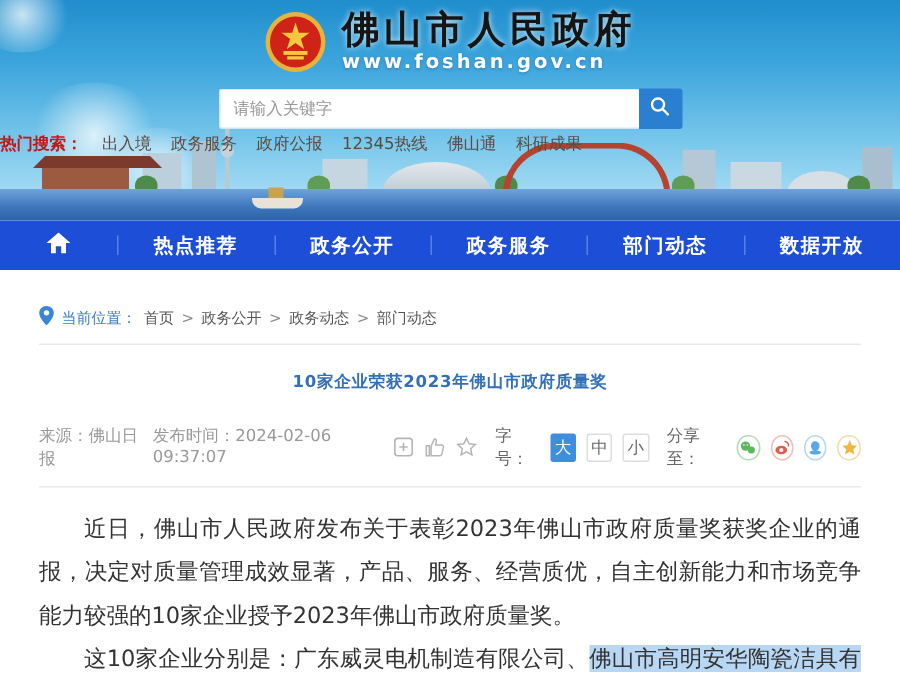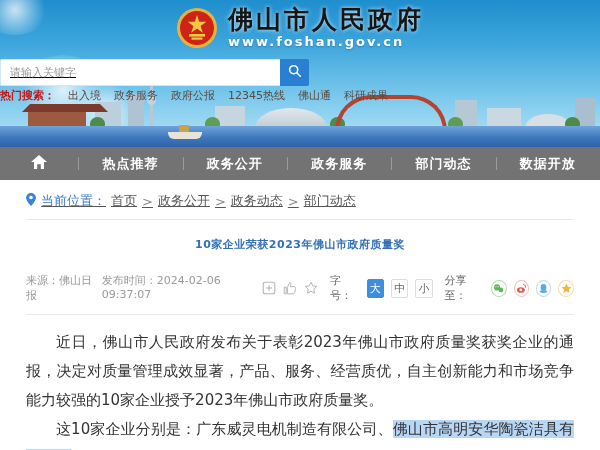--- a/index.html
+++ b/index.html
@@ -14,21 +14,21 @@
   .cloud.c1 { left:18px; top:55px; width:90px; height:70px; }
   .cloud.c2 { left:70px; top:85px; width:70px; height:55px; }
   .cloud.c3 { left:-20px; top:-15px; width:70px; height:50px; }
 
   .masthead { position:absolute; top:7px; left:0; right:0; display:flex; justify-content:center; align-items:center; gap:10px; z-index:6; }
   .emblem { width:42px; height:42px; flex:0 0 auto; }
   .site-text { text-align:left; }
   .site-title { font-size:25px; font-weight:bold; color:#151515; letter-spacing:3px; text-shadow:0 0 4px rgba(255,255,255,.8); line-height:1.05; }
   .site-url { font-size:13px; color:#ffffff; letter-spacing:2px; font-weight:bold; text-shadow:0 1px 2px rgba(40,90,140,.5); }
 
-  .search-row { position:absolute; top:59px; left:0; right:0; display:flex; justify-content:flex-start; z-index:6;text-decoration:underline; }
+  .search-row { position:absolute; top:59px; left:0; right:0; display:flex; justify-content:center; z-index:6; }
   .search-input { width:280px; height:27px; border:1px solid #d4e6f2; border-right:none; background:#fff;
     font-size:11px; padding:0 9px; color:#333; border-radius:2px 0 0 2px; outline:none; font-family:inherit; }
   .search-input::placeholder { color:#999; }
   .search-btn { width:29px; height:27px; background:#2b7fd0; border:none; border-radius:0 2px 2px 0; cursor:pointer;
     display:flex; align-items:center; justify-content:center; }
 
   .hot-row { position:absolute; top:88px; left:0; right:0; display:flex; gap:13px;
     font-size:11px; z-index:6; align-items:center; }
   .hot-label { color:#c41616; font-weight:bold; }
   .hot-link { color:#5a4b42; text-decoration:none; cursor:pointer; }
@@ -53,29 +53,29 @@
   .temple::before { content:""; position:absolute; left:-6px; top:-8px; width:70px; height:0;
     border-bottom:8px solid #7c3a2c; border-left:8px solid transparent; border-right:8px solid transparent; }
   .tower { position:absolute; left:150px; bottom:19px; width:3px; height:42px; background:#b9c9d4; }
   .tower::before { content:""; position:absolute; left:-3px; top:10px; width:9px; height:9px; border-radius:50%; background:#c4d2dc; }
   .tree { position:absolute; bottom:17px; width:15px; height:13px; border-radius:50% 50% 40% 40%; background:#4e8b4a; }
   .t1{left:90px} .t2{left:205px; background:#5f9c55} .t3{left:330px} .t4{left:448px; background:#5f9c55} .t5{left:565px}
   .boat { position:absolute; left:168px; bottom:8px; width:34px; height:7px; background:#e8e3d6; border-radius:0 0 6px 6px; }
   .boat::before { content:""; position:absolute; left:11px; top:-7px; width:10px; height:7px; background:#c8a24c; }
 
   
-  .nav { position:relative; z-index:7; height:33px; background:#737373; display:flex; align-items:stretch; }
+  .nav { position:relative; z-index:7; height:33px; background:#1d4ed8; display:flex; align-items:stretch; }
   .nav-item { flex:1; display:flex; align-items:center; justify-content:center; color:#fff; font-size:13px;
     font-weight:bold; cursor:pointer; position:relative; letter-spacing:1px; }
   .nav-home { flex:.75; }
   .nav-item + .nav-item::before { content:""; position:absolute; left:0; top:10px; bottom:10px; width:1px; background:rgba(255,255,255,.28); }
 
   
-  .breadcrumb { margin:0 26px; padding:12px 0 9px; font-size:13px; color:#555;
-    border-bottom:1px solid #e9e9e9; display:flex; align-items:center; gap:5px;text-decoration:underline; }
+  .breadcrumb { margin:12px 26px; padding:12px 0 9px; font-size:10px; color:#555;
+    border-bottom:1px solid #e9e9e9; display:flex; align-items:center; gap:5px; }
   .crumb-label { color:#3a7bc8; }
   .crumb-link { color:#555; cursor:pointer; }
   .crumb-sep { color:#888; }
 
   
   .title { margin-top:17px; text-align:center; color:#3370b7; font-size:11px; font-weight:bold; letter-spacing:.5px; }
   .meta { margin:21px 26px 0; padding-bottom:11px; border-bottom:1px solid #e9e9e9;
     display:flex; justify-content:space-between; align-items:center; font-size:11px; color:#999; }
   .meta-left { display:flex; gap:4px; }
   .meta-right { display:flex; align-items:center; gap:7px; }

